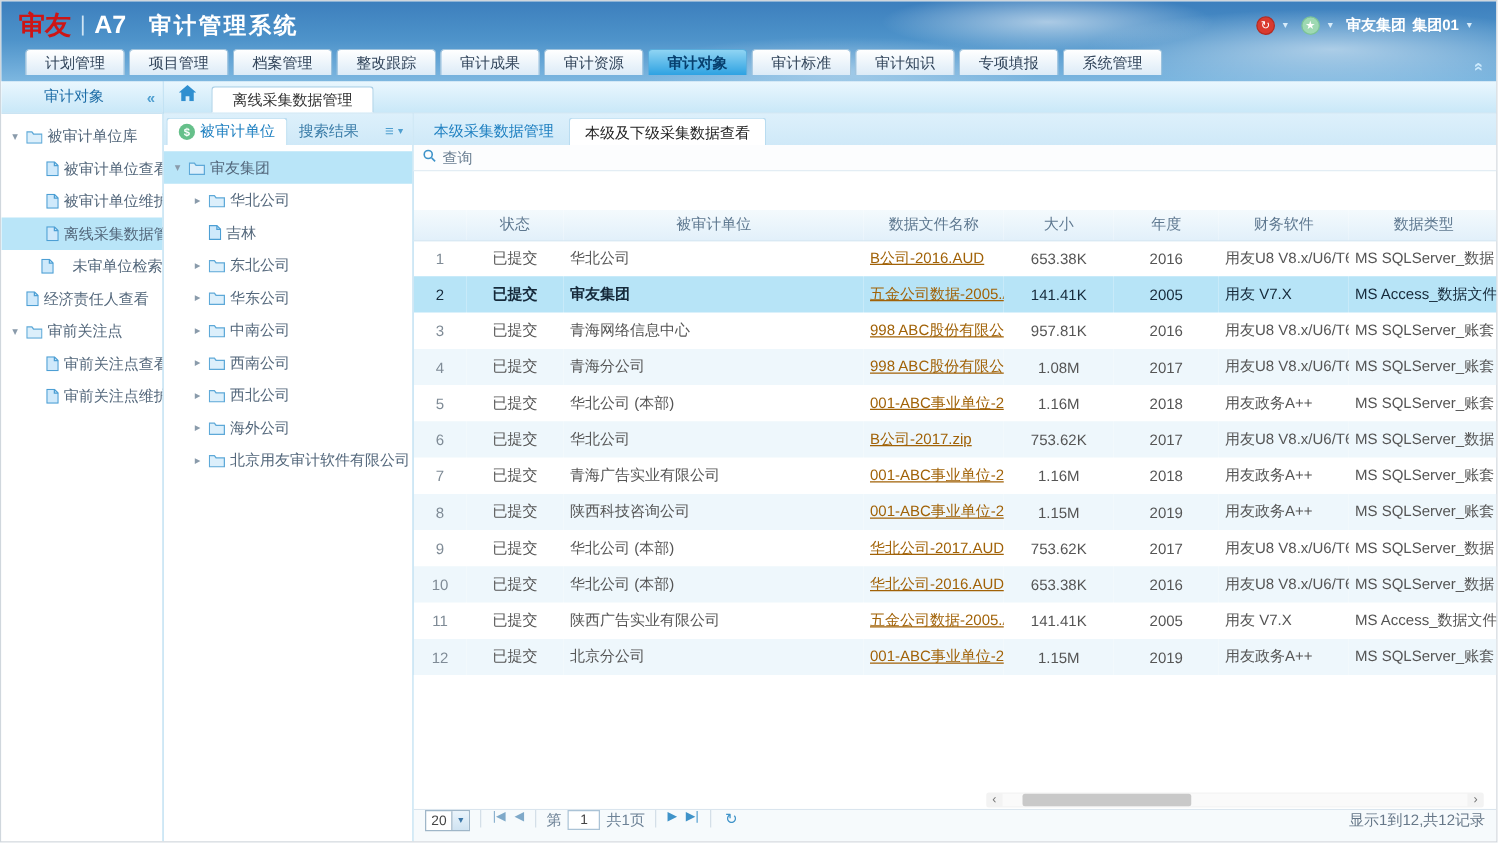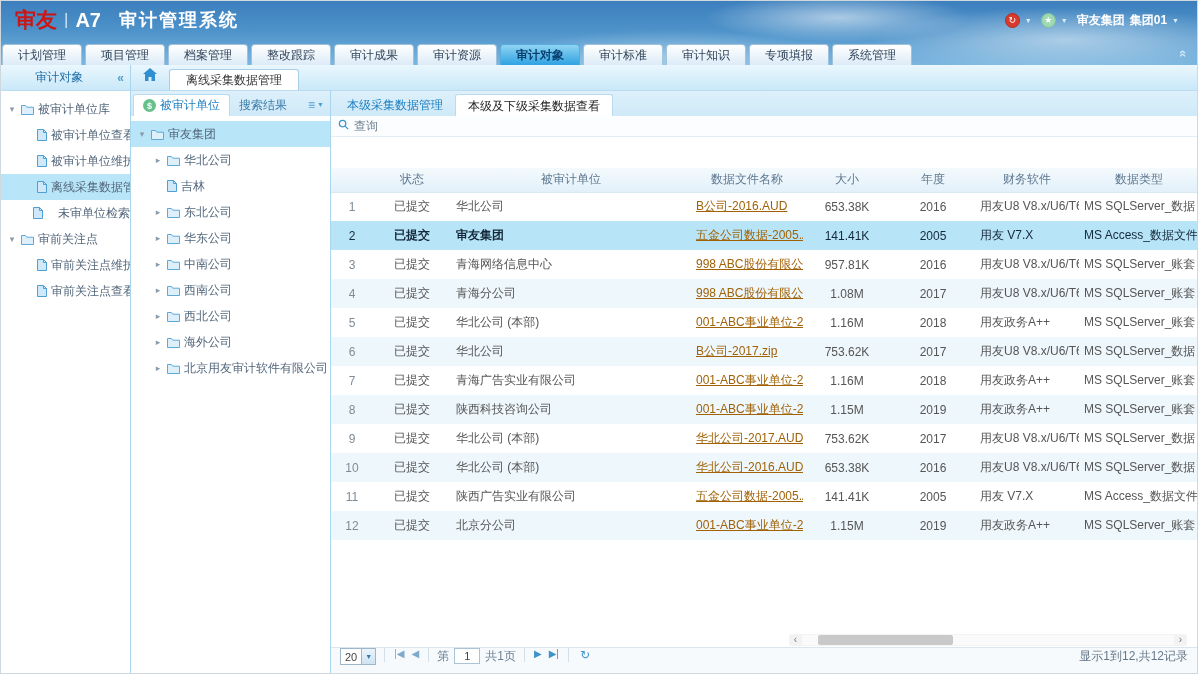--- a/index.html
+++ b/index.html
@@ -19,21 +19,21 @@
   .logo-prod{color:#fff;font-size:20px;font-weight:bold;margin-right:18px;}
   .logo-title{color:#fff;font-size:18px;font-weight:bold;letter-spacing:2px;}
   .hdr-right{margin-left:auto;display:flex;align-items:center;gap:5px;}
   .circle-icon{width:15px;height:15px;border-radius:50%;display:flex;align-items:center;justify-content:center;
                font-size:9px;color:#fff;line-height:1;}
   .ci-red{background:#d93a2e;border:1px solid #b52b22;}
   .ci-green{background:#9ed9b2;border:1px solid #7cc497;}
   .mini-caret{font-size:7px;color:#d8ecfa;margin-right:4px;}
   .user-label{color:#fff;font-weight:bold;font-size:12px;}
   
-  .tabstrip{height:26px;display:flex;align-items:flex-end;padding:0 1px;position:relative;}
+  .tabstrip{height:26px;display:flex;padding:0 19px;position:relative;}
   .ntab{height:21px;line-height:21px;padding:0 15px;margin-right:3px;
         background:linear-gradient(#ffffff,#dcebf7);border:1px solid #9fc3dd;border-bottom:0;
         border-radius:4px 4px 0 0;color:#31445a;cursor:pointer;white-space:nowrap;}
   .ntab.active{background:linear-gradient(#8fd4f3,#2ea2e2);color:#07406f;font-weight:bold;border-color:#58acdb;}
   .strip-chevron{position:absolute;right:10px;bottom:4px;color:#cdeafc;font-weight:bold;
                  transform:rotate(90deg);font-size:13px;cursor:pointer;}
   
   .body{flex:1;display:flex;min-height:0;}
   .panel-hd{height:26px;flex:0 0 26px;background:linear-gradient(#eaf7fe,#c9e8f8);
             border-bottom:1px solid #b9dcf0;display:flex;align-items:center;}
@@ -193,47 +193,57 @@
             <span class="arrow"></span>
             <span class="ticon">
               <svg width="10" height="12" viewBox="0 0 10 12">
                 <path d="M0.5 0.5h6l3 3v8h-9z" fill="#cfe9fb" stroke="#4d9fd4"></path>
                 <path d="M6.5 0.5v3h3" fill="none" stroke="#4d9fd4"></path>
               </svg>
             </span>
             <span>未审单位检索</span>
           </div>
           <div class="t-row" style="padding-left: 6px;">
+            <span class="arrow"></span>
+            <span class="ticon">
+              <svg width="10" height="12" viewBox="0 0 10 12">
+                <path d="M0.5 0.5h6l3 3v8h-9z" fill="#cfe9fb" stroke="#4d9fd4"></path>
+                <path d="M6.5 0.5v3h3" fill="none" stroke="#4d9fd4"></path>
+              </svg>
+            </span>
+            <span>经济责任人查看</span>
+          </div>
+          <div class="t-row" style="padding-left: 6px;">
             <span class="arrow">▾</span>
             <span class="ticon">
               <svg width="13" height="11" viewBox="0 0 13 11">
                 <path d="M0.5 1.5h4l1.3 1.7h6.7v7.3h-12z" fill="#dceffb" stroke="#5ea9d8"></path>
               </svg>
             </span>
             <span>审前关注点</span>
           </div>
           <div class="t-row" style="padding-left: 22px;">
             <span class="arrow"></span>
             <span class="ticon">
               <svg width="10" height="12" viewBox="0 0 10 12">
                 <path d="M0.5 0.5h6l3 3v8h-9z" fill="#cfe9fb" stroke="#4d9fd4"></path>
                 <path d="M6.5 0.5v3h3" fill="none" stroke="#4d9fd4"></path>
               </svg>
             </span>
+            <span>审前关注点查看</span>
+          </div>
+          <div class="t-row" style="padding-left: 22px;">
+            <span class="arrow"></span>
+            <span class="ticon">
+              <svg width="10" height="12" viewBox="0 0 10 12">
+                <path d="M0.5 0.5h6l3 3v8h-9z" fill="#cfe9fb" stroke="#4d9fd4"></path>
+                <path d="M6.5 0.5v3h3" fill="none" stroke="#4d9fd4"></path>
+              </svg>
+            </span>
             <span>审前关注点维护</span>
-          </div>
-          <div class="t-row" style="padding-left: 22px;">
-            <span class="arrow"></span>
-            <span class="ticon">
-              <svg width="10" height="12" viewBox="0 0 10 12">
-                <path d="M0.5 0.5h6l3 3v8h-9z" fill="#cfe9fb" stroke="#4d9fd4"></path>
-                <path d="M6.5 0.5v3h3" fill="none" stroke="#4d9fd4"></path>
-              </svg>
-            </span>
-            <span>审前关注点查看</span>
           </div>
         </div>
     </div>
 
     <div class="rightcol">
 
       <div class="crumb">
         <span class="home">
           <svg width="14" height="13" viewBox="0 0 14 13">
               <path d="M7 0 L14 6 H12 V13 H8.5 V9 H5.5 V13 H2 V6 H0 Z" fill="#2f8fd0"></path>

